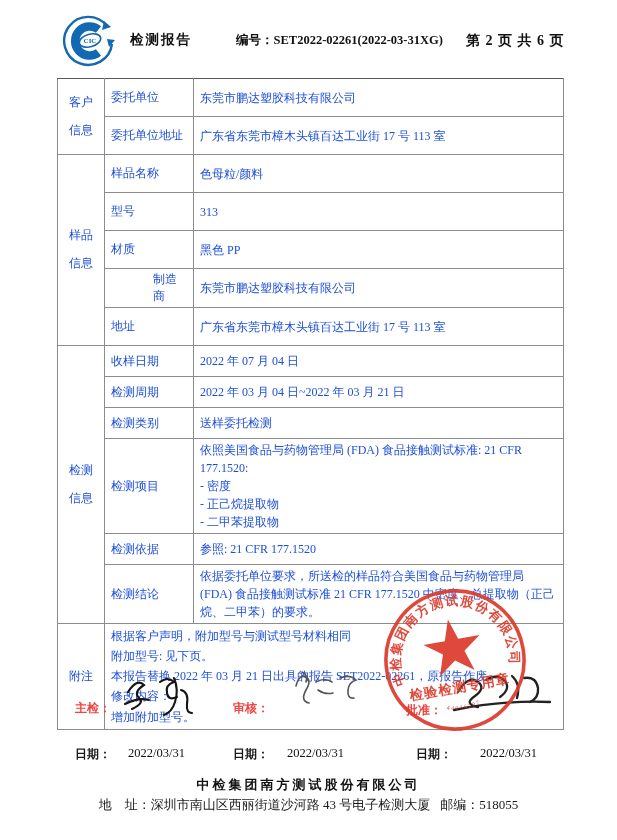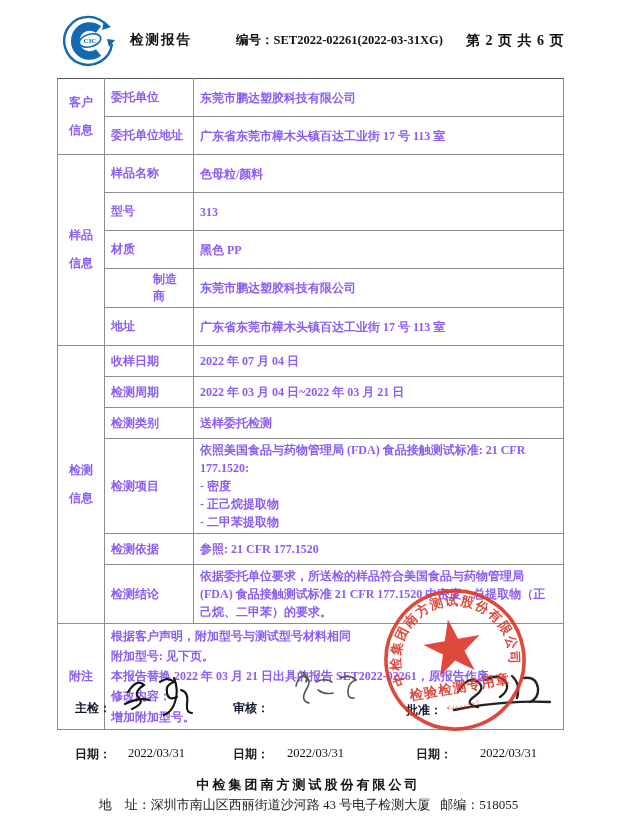--- a/index.html
+++ b/index.html
@@ -12,28 +12,28 @@
   .logo{position:absolute;left:63px;top:13px;width:54px;height:54px;}
   .hdr-title{position:absolute;left:130px;top:31px;font-size:13.5px;font-weight:bold;letter-spacing:2px;}
   .hdr-no{position:absolute;left:236px;top:32px;font-size:12.5px;font-weight:bold;}
   .hdr-page{position:absolute;left:466px;top:32px;font-size:14px;font-weight:bold;letter-spacing:1px;}
   
   table.report{
     position:absolute;left:57px;top:78px;width:506px;
     border-collapse:collapse;table-layout:fixed;font-size:12px;
     border:1.5px solid #5a5a5a;
   }
-  table.report td{border:1px solid #8c8c8c;padding:2px 6px;vertical-align:middle;color:#8b5cf6;font-weight:bold;}
+  table.report td{border:1px solid #8c8c8c;padding:2px 6px;vertical-align:middle;color:#1d4ed8;}
   td.sec-cell{text-align:center;word-break:break-all;line-height:2.3;padding:2px 11px;}
   td.label-cell{padding-left:11px;}
   td.value-cell{padding-left:13px;white-space:pre-line;line-height:1.5;}
   td.note-cell{padding-left:9px;white-space:pre-line;line-height:1.68;vertical-align:middle;}
   tr.sec-top td{border-top:1.5px solid #5a5a5a;}
   
-  .sig-label{position:absolute;font-size:12px;font-weight:bold;color:#0f172a;}
+  .sig-label{position:absolute;font-size:12px;font-weight:bold;color:#ef4444;}
   .sig-ink{position:absolute;}
   .date-label{position:absolute;font-size:12px;font-weight:bold;color:#1a1a1a;}
   .date-value{position:absolute;font-size:12.5px;color:#111;}
   
   .stamp{position:absolute;left:381px;top:586px;width:148px;height:148px;
          transform:rotate(-10deg);opacity:0.92;pointer-events:none;}
   
   .ftr-company{position:absolute;left:0;width:617px;top:776px;text-align:center;
                font-size:13px;font-weight:bold;letter-spacing:3px;}
   .ftr-line{position:absolute;left:0;width:617px;text-align:center;font-size:13px;color:#1a1a1a;}

